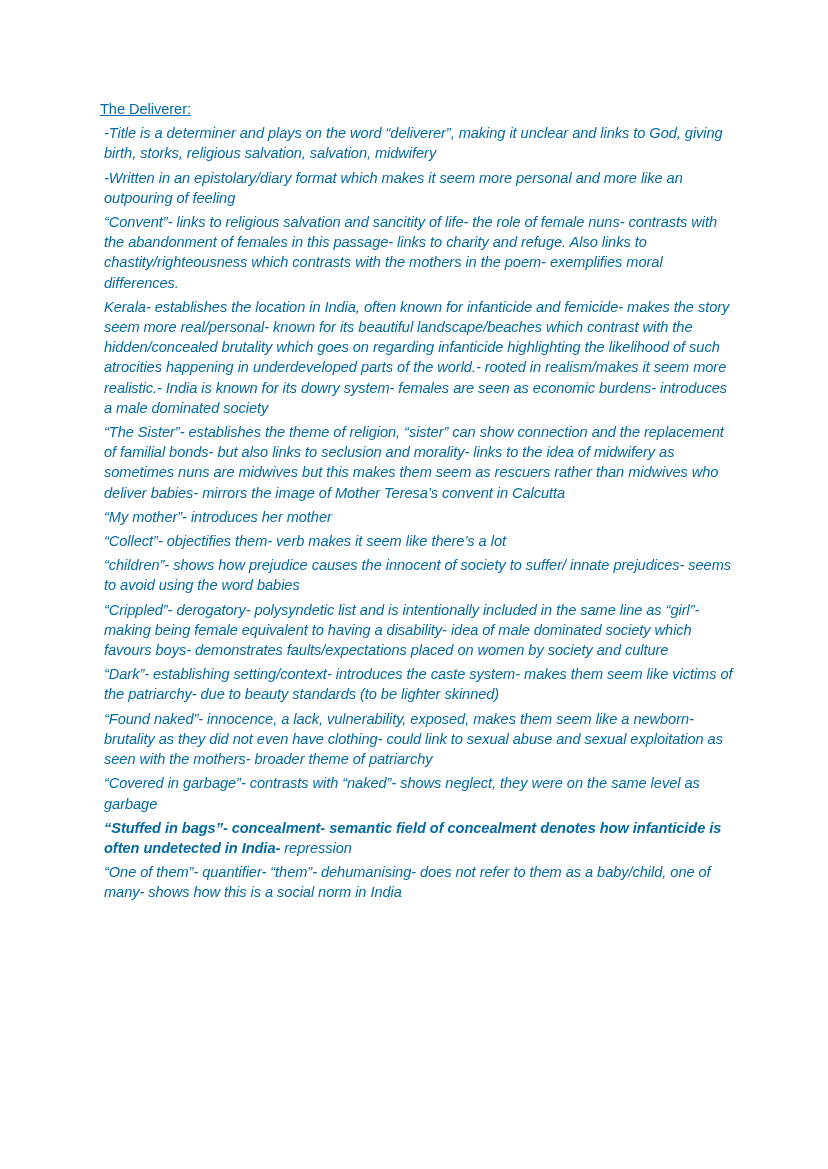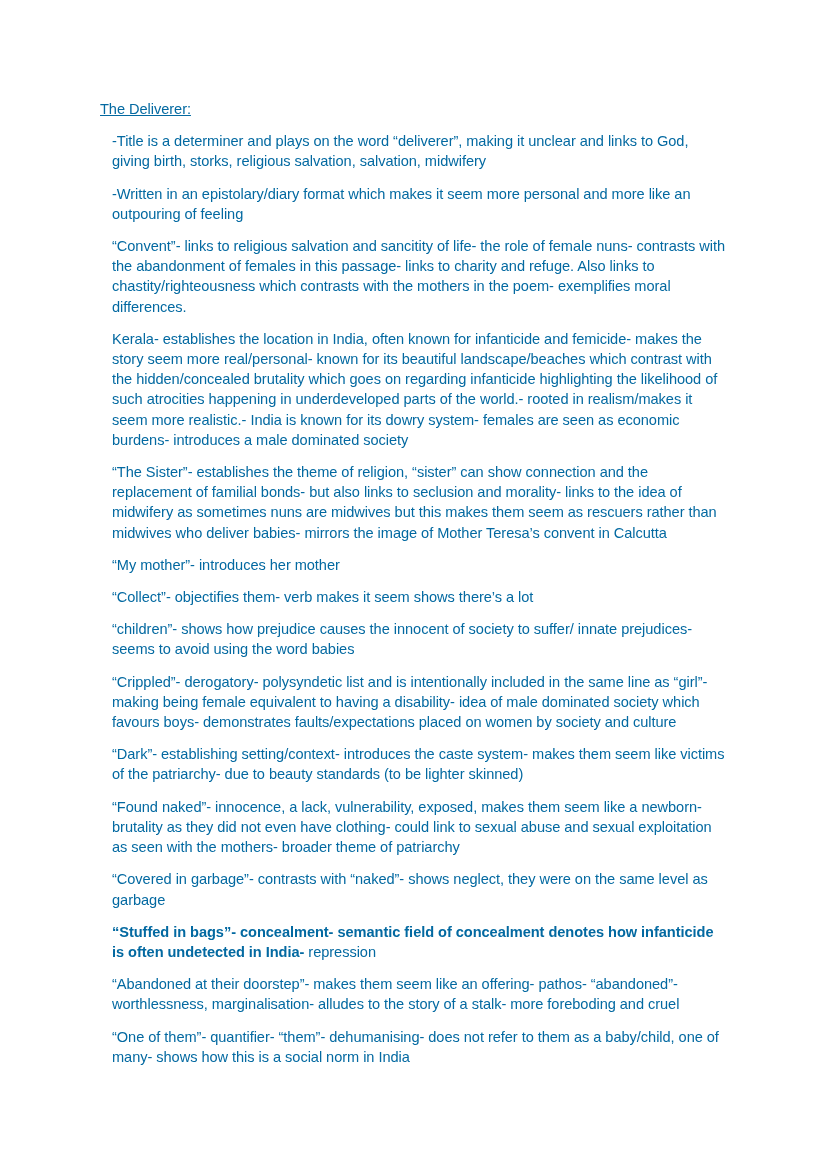--- a/index.html
+++ b/index.html
@@ -4,36 +4,35 @@
 <style>
   html, body { margin: 0; padding: 0; background: #ffffff; }
   body { width: 828px; height: 1169px; position: relative; overflow: hidden; }
   .page {
     position: absolute; left: 100px; top: 99px; width: 640px;
     font-family: "Liberation Sans", sans-serif;
     font-size: 14.6px; line-height: 20.2px; color: #0369a1;
     letter-spacing: -0.05px;
   }
   .title { text-decoration: underline; }
-  .para { margin: 12px; }
+  .para { margin: 4px; font-style: italic; }
   .bold { font-weight: bold; }
 </style>
 </head>
 <body>
 
 <div class="page">
   <div class="title">The Deliverer:</div>
   <p class="para">-Title is a determiner and plays on the word “deliverer”, making it unclear and links to God, giving birth, storks, religious salvation, salvation, midwifery</p>
   <p class="para">-Written in an epistolary/diary format which makes it seem more personal and more like an outpouring of feeling</p>
   <p class="para">“Convent”- links to religious salvation and sancitity of life- the role of female nuns- contrasts with the abandonment of females in this passage- links to charity and refuge. Also links to chastity/righteousness which contrasts with the mothers in the poem- exemplifies moral differences.</p>
   <p class="para">Kerala- establishes the location in India, often known for infanticide and femicide- makes the story seem more real/personal- known for its beautiful landscape/beaches which contrast with the hidden/concealed brutality which goes on regarding infanticide highlighting the likelihood of such atrocities happening in underdeveloped parts of the world.- rooted in realism/makes it seem more realistic.- India is known for its dowry system- females are seen as economic burdens- introduces a male dominated society</p>
   <p class="para">“The Sister”- establishes the theme of religion, “sister” can show connection and the replacement of familial bonds- but also links to seclusion and morality- links to the idea of midwifery as sometimes nuns are midwives but this makes them seem as rescuers rather than midwives who deliver babies- mirrors the image of Mother Teresa’s convent in Calcutta</p>
   <p class="para">“My mother”- introduces her mother</p>
-  <p class="para">“Collect”- objectifies them- verb makes it seem shows there’s a lot</p>
+  <p class="para">“Collect”- objectifies them- verb makes it seem like there’s a lot</p>
   <p class="para">“children”- shows how prejudice causes the innocent of society to suffer/ innate prejudices- seems to avoid using the word babies</p>
   <p class="para">“Crippled”- derogatory- polysyndetic list and is intentionally included in the same line as “girl”- making being female equivalent to having a disability- idea of male dominated society which favours boys- demonstrates faults/expectations placed on women by society and culture</p>
   <p class="para">“Dark”- establishing setting/context- introduces the caste system- makes them seem like victims of the patriarchy- due to beauty standards (to be lighter skinned)</p>
   <p class="para">“Found naked”- innocence, a lack, vulnerability, exposed, makes them seem like a newborn- brutality as they did not even have clothing- could link to sexual abuse and sexual exploitation as seen with the mothers- broader theme of patriarchy</p>
   <p class="para">“Covered in garbage”- contrasts with “naked”- shows neglect, they were on the same level as garbage</p>
   <p class="para"><span class="bold">“Stuffed in bags”- concealment- semantic field of concealment denotes how infanticide is often undetected in India-</span><span> repression</span></p>
-  <p class="para">“Abandoned at their doorstep”- makes them seem like an offering- pathos- “abandoned”- worthlessness, marginalisation- alludes to the story of a stalk- more foreboding and cruel</p>
   <p class="para">“One of them”- quantifier- “them”- dehumanising- does not refer to them as a baby/child, one of many- shows how this is a social norm in India</p>
 </div>
 
 </body></html>

